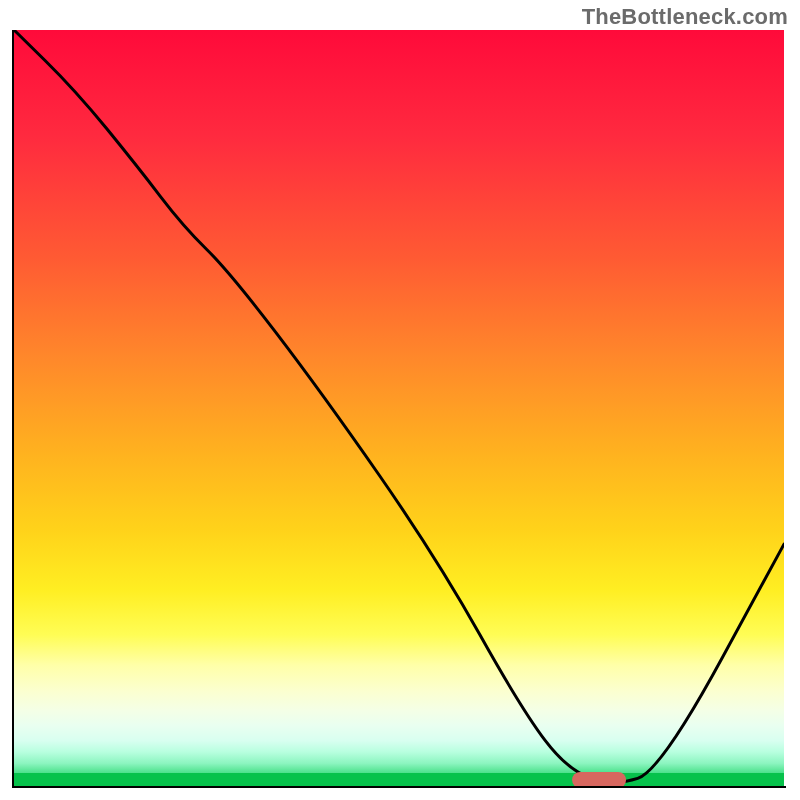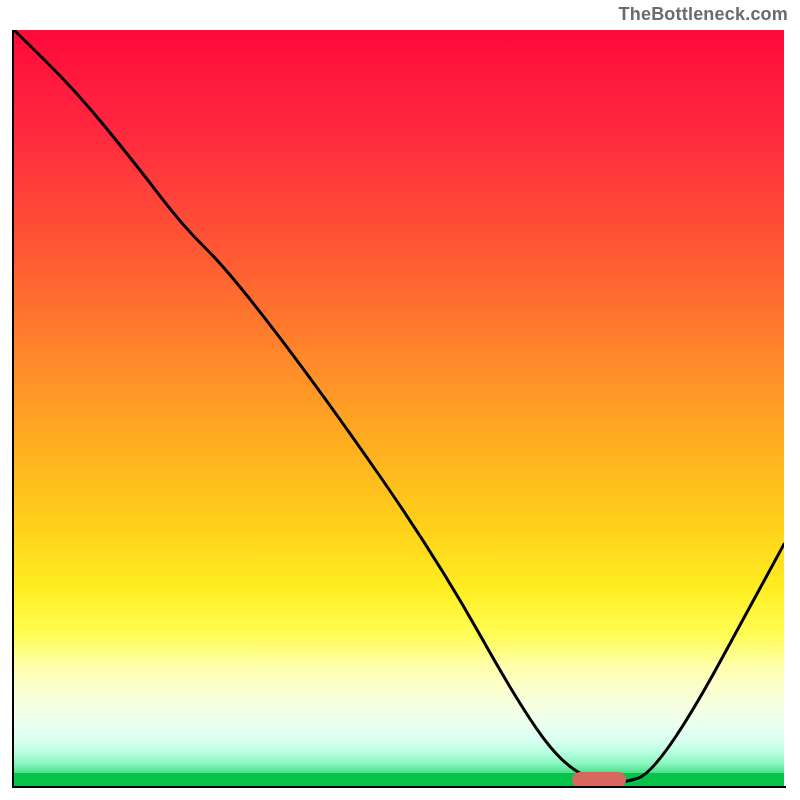--- a/index.html
+++ b/index.html
@@ -13,21 +13,21 @@
   }
   .wrap {
     position: relative;
     width: 800px;
     height: 800px;
   }
   .attribution {
     position: absolute;
     top: 4px;
     right: 12px;
-    font-size: 18px;
+    font-size: 22px;
     font-weight: 600;
     color: #6b6b6b;
     letter-spacing: 0.2px;
   }
   .plot {
     position: absolute;
     left: 14px;
     top: 30px;
     width: 770px;
     height: 756px;

